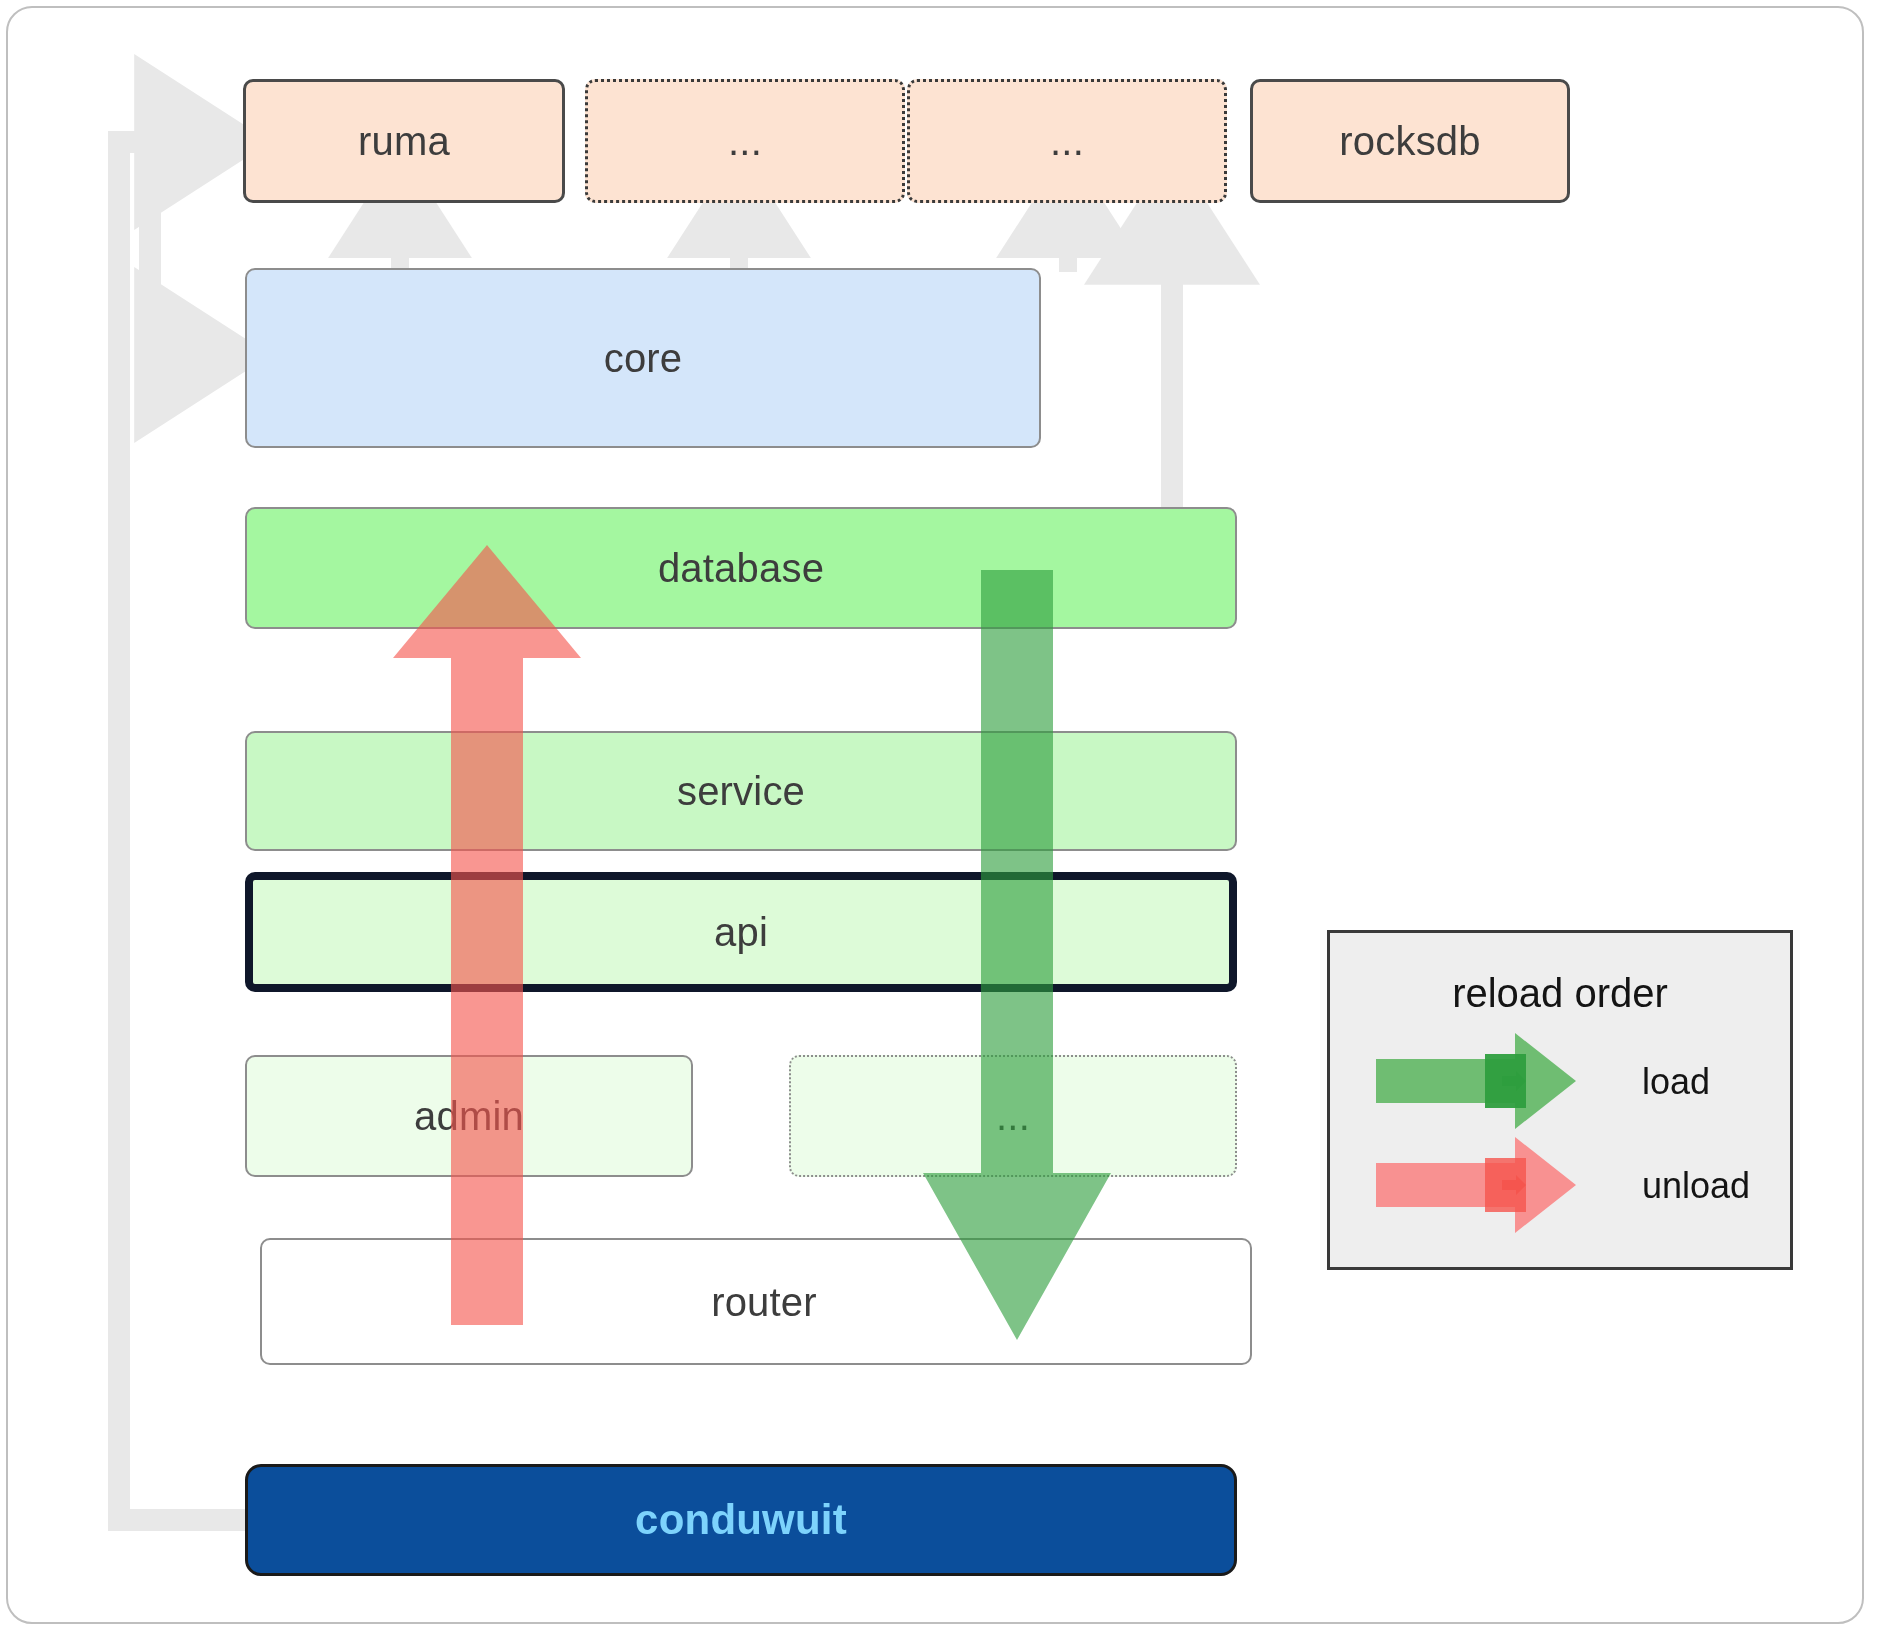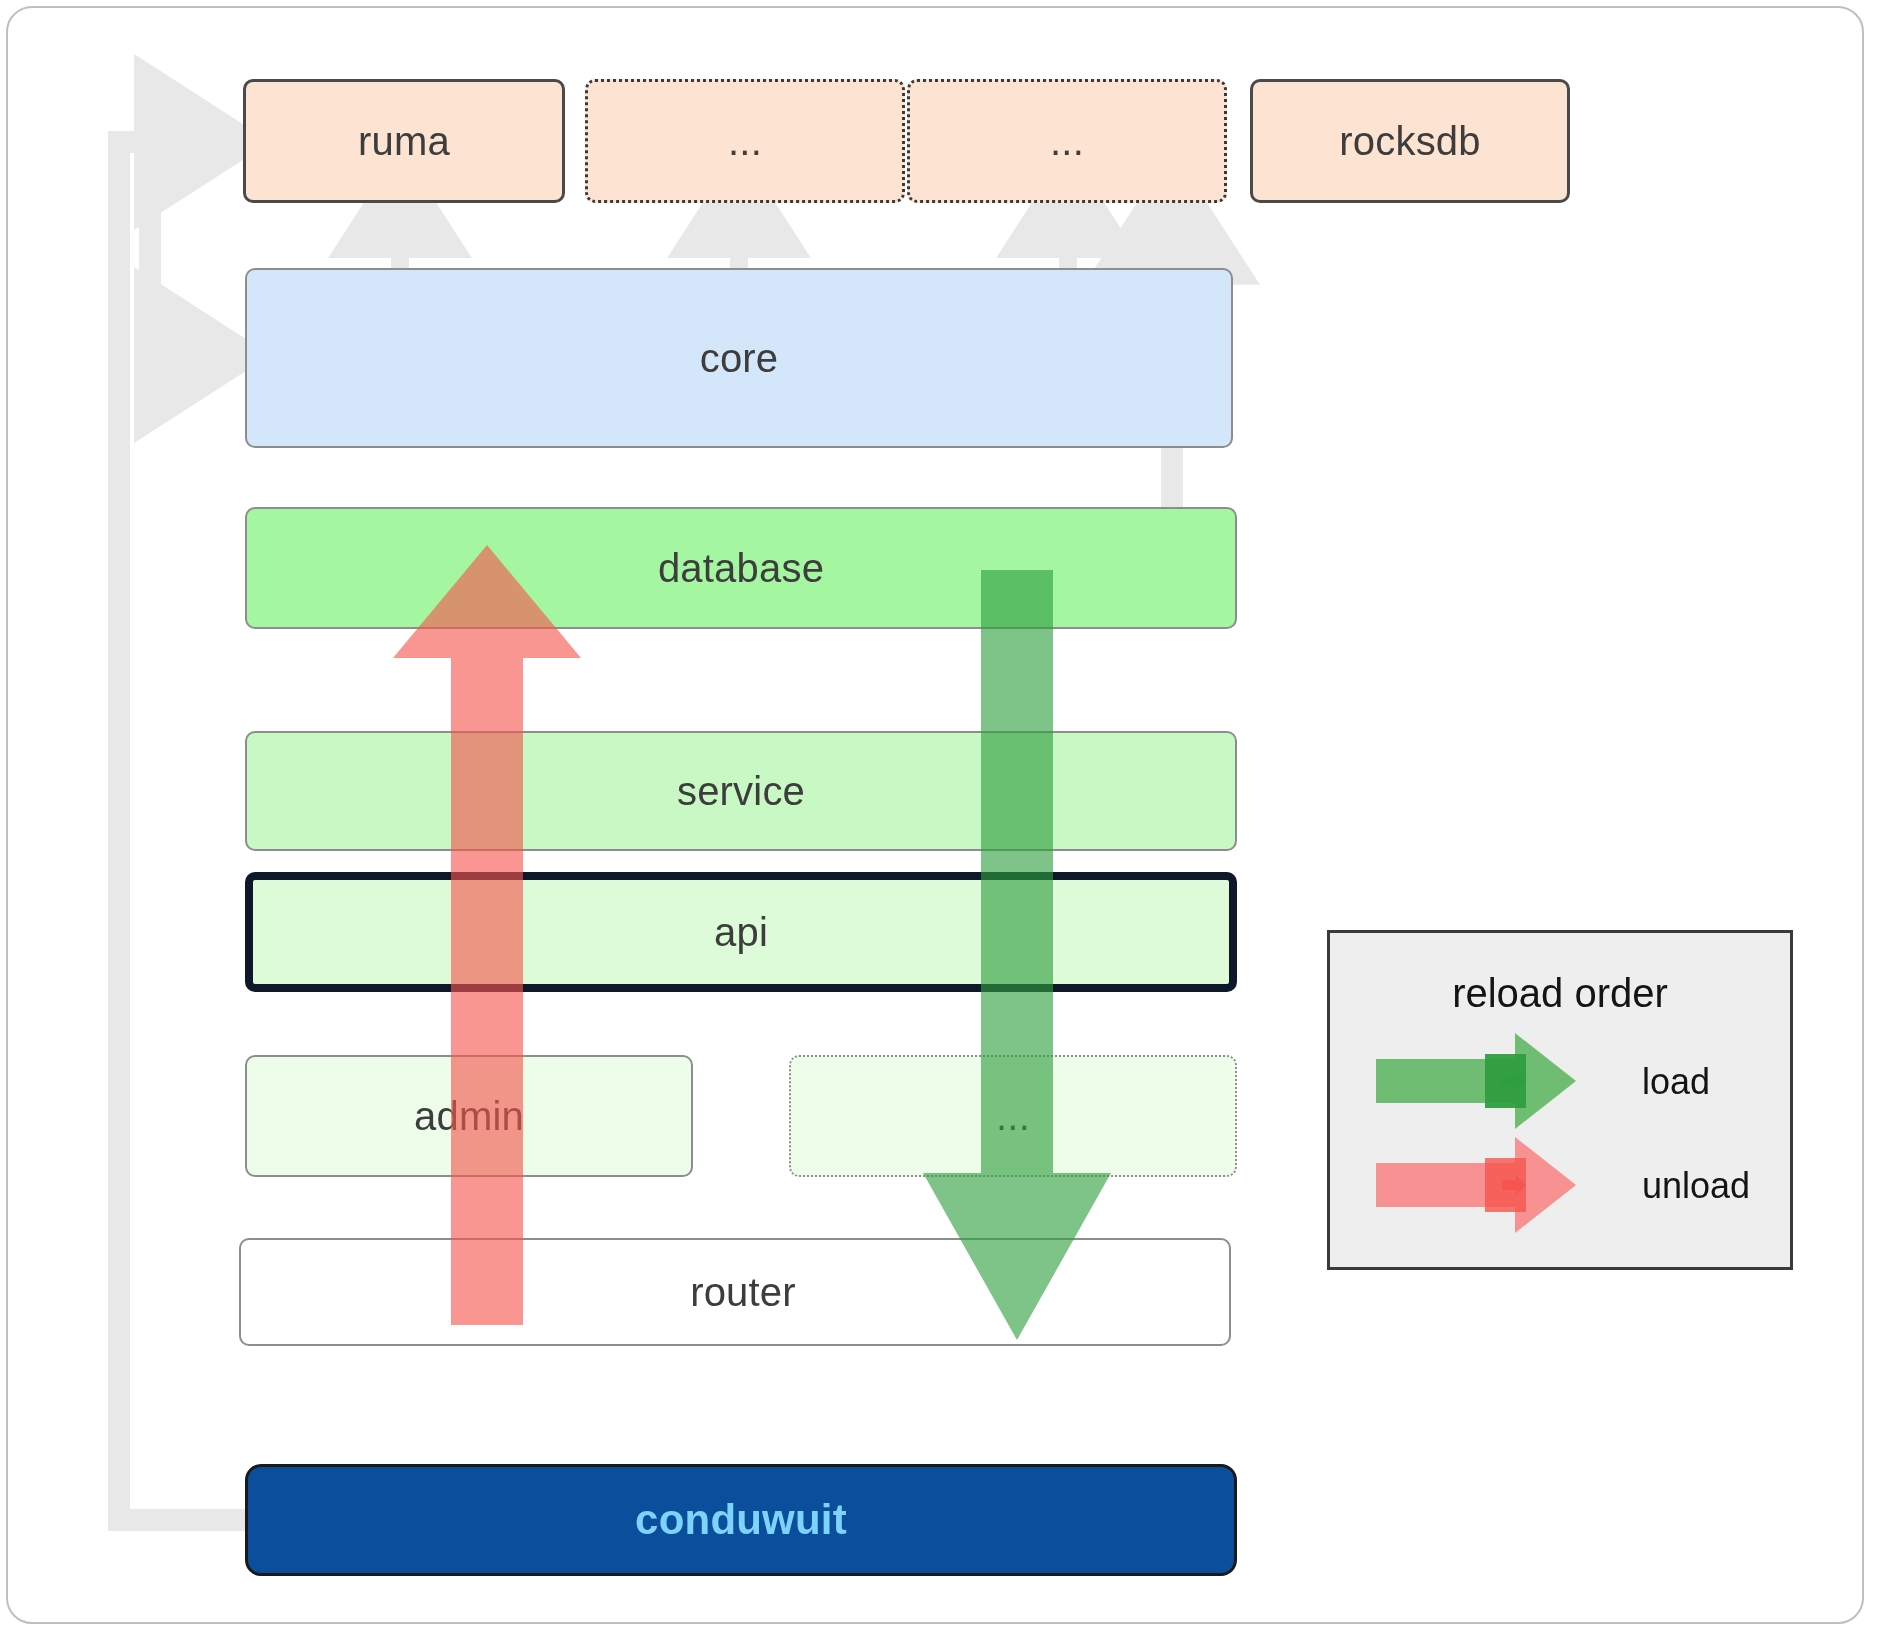--- a/index.html
+++ b/index.html
@@ -177,21 +177,21 @@
   </div>
 
   <div class="node peach dotted" style="left:907px; top:79px; width:320px; height:124px;">
     <span class="lbl">...</span>
   </div>
 
   <div class="node peach" style="left:1250px; top:79px; width:320px; height:124px;">
     <span class="lbl">rocksdb</span>
   </div>
 
-  <div class="node core" style="left:245px; top:268px; width:988px; height:180px;">
+  <div class="node core" style="left:245px; top:268px; width:796px; height:180px;">
     <span class="lbl">core</span>
   </div>
 
   <div class="node database" style="left:245px; top:507px; width:992px; height:122px;">
     <span class="lbl">database</span>
   </div>
 
   <div class="node service" style="left:245px; top:690px; width:992px; height:120px;">
     <span class="lbl">service</span>
   </div>
@@ -201,21 +201,21 @@
   </div>
 
   <div class="node admin" style="left:245px; top:1055px; width:448px; height:122px;">
     <span class="lbl">admin</span>
   </div>
 
   <div class="node dots-row" style="left:789px; top:1055px; width:448px; height:122px;">
     <span class="lbl">...</span>
   </div>
 
-  <div class="node router" style="left:239px; top:1238px; width:992px; height:108px;padding-left:16px;">
+  <div class="node router" style="left:260px; top:1238px; width:992px; height:127px;padding-left:16px;">
     <span class="lbl">router</span>
   </div>
 
   <div class="node conduwuit" style="left:245px; top:1464px; width:992px; height:112px;">
     <span class="lbl">conduwuit</span>
   </div>
 
   <svg class="layer" viewBox="0 0 1883 1643">
 
     <g opacity="0.62">

